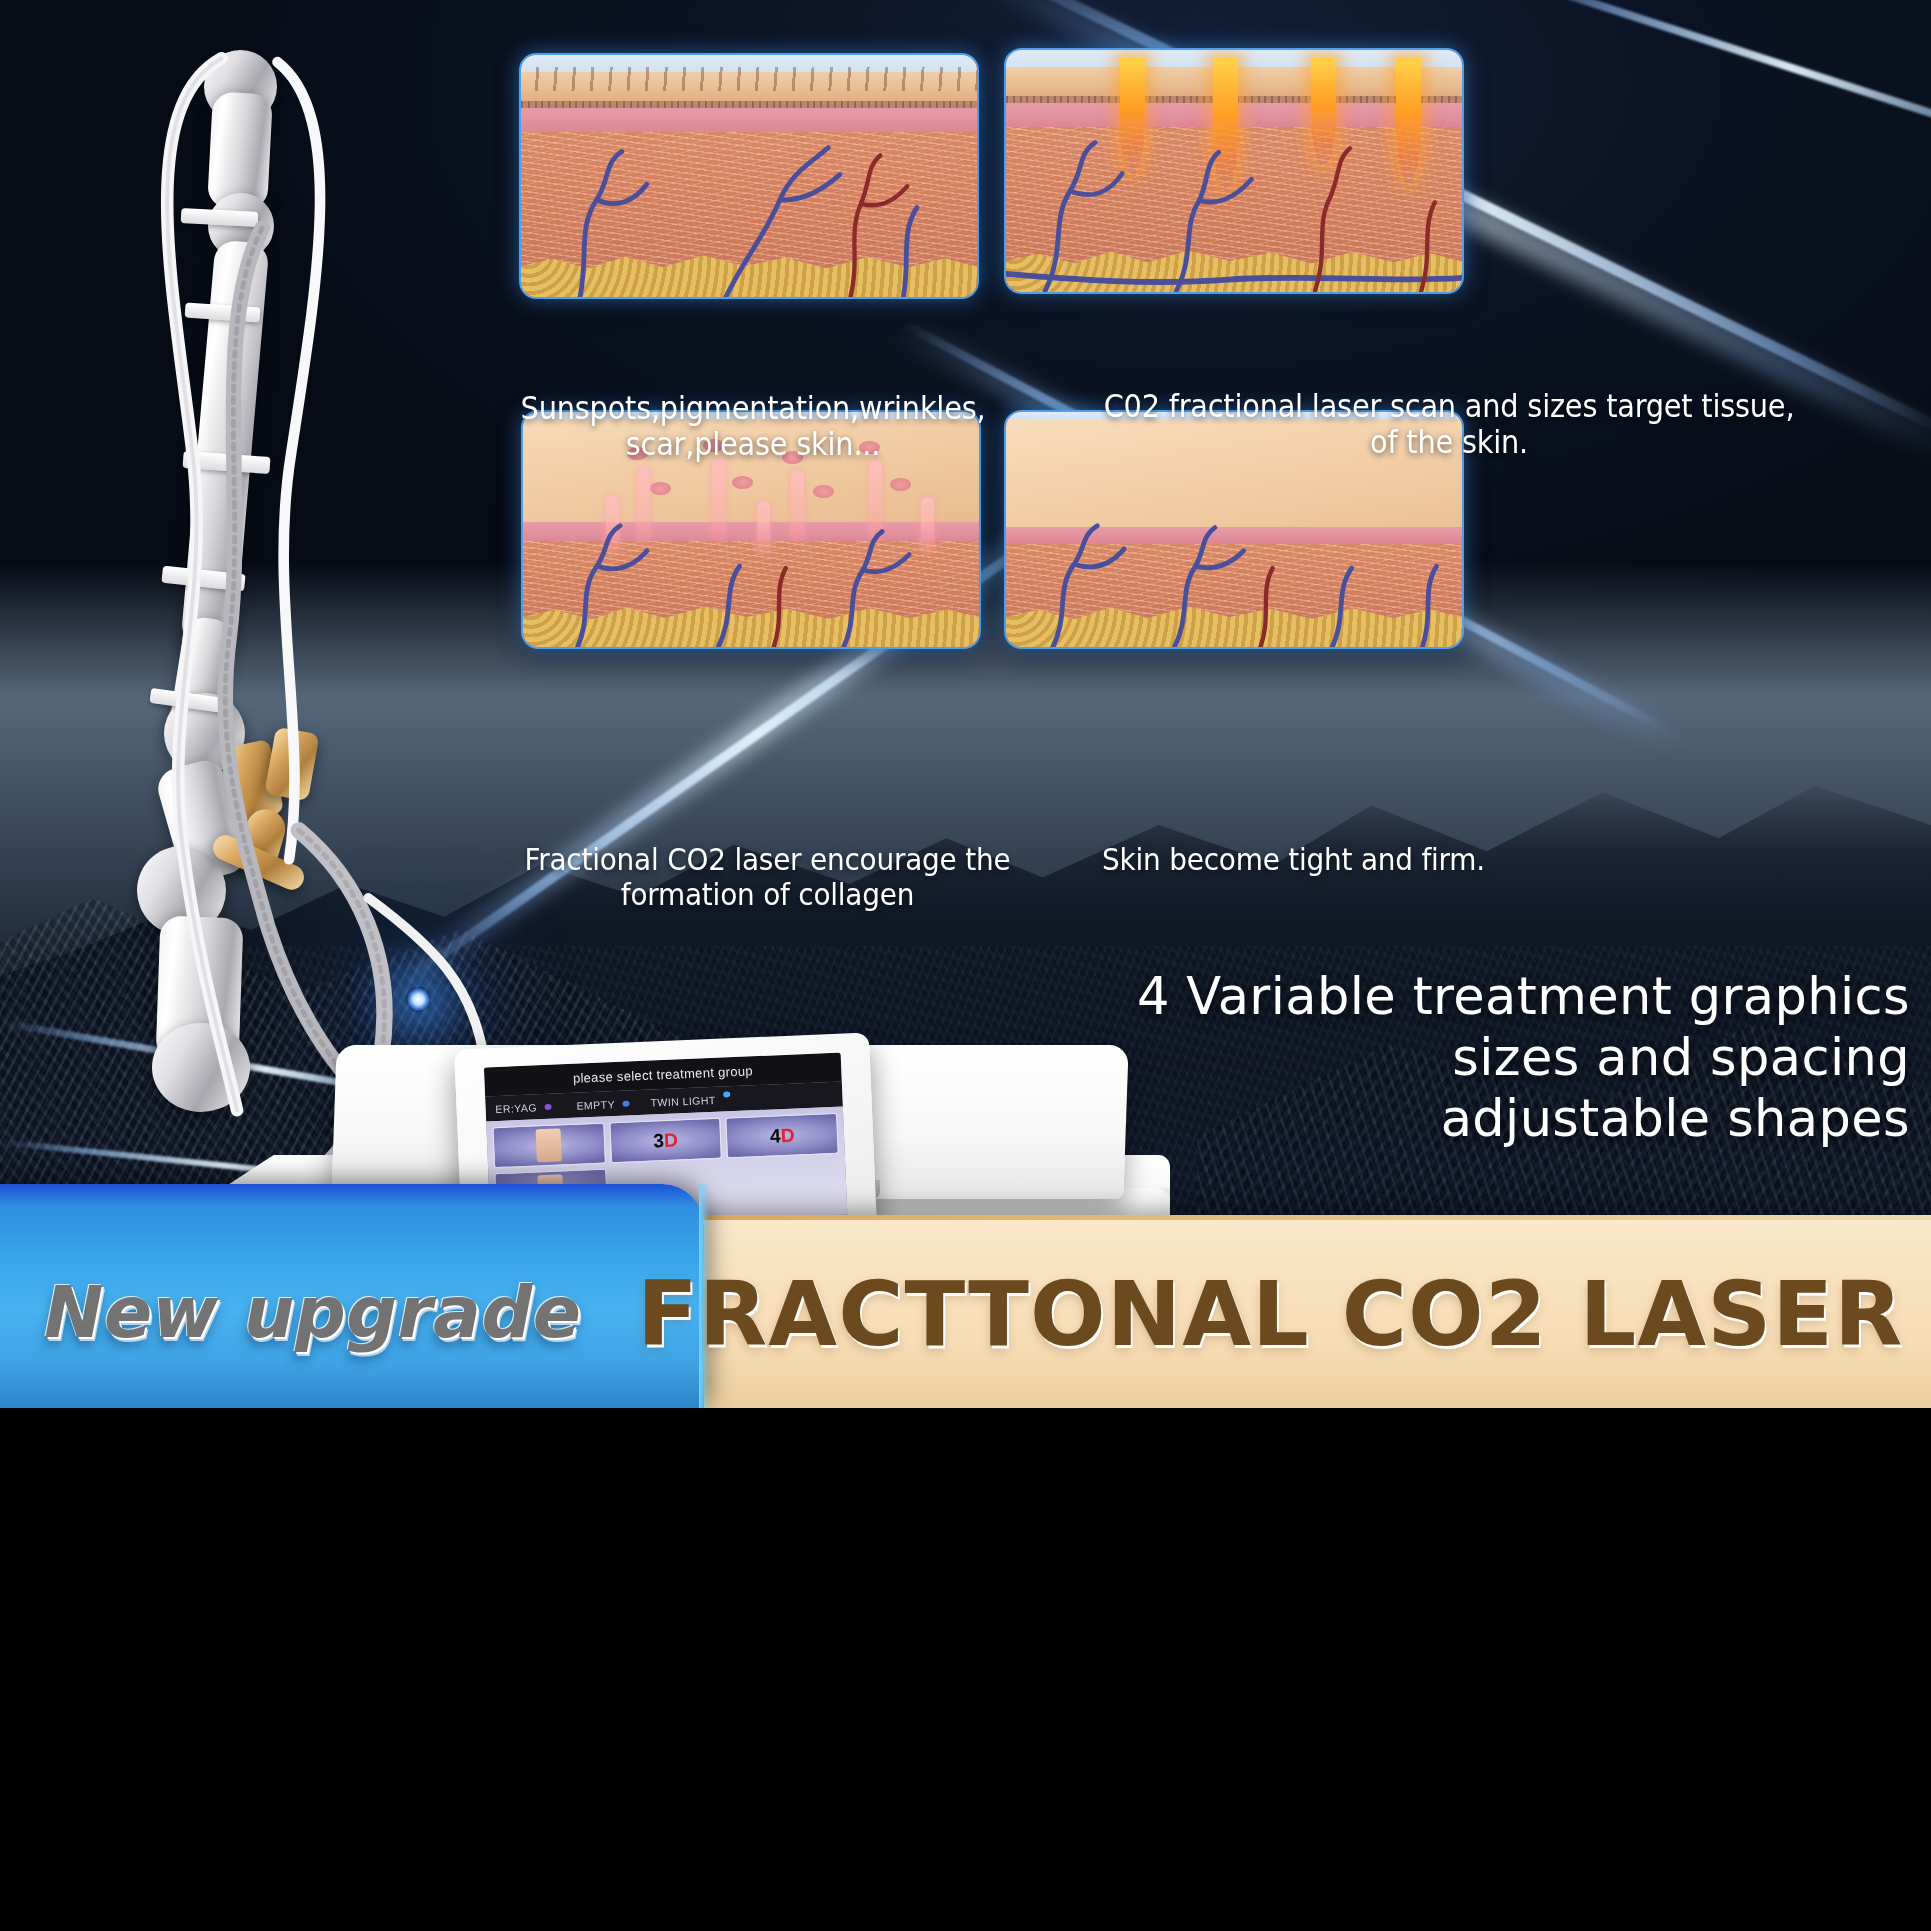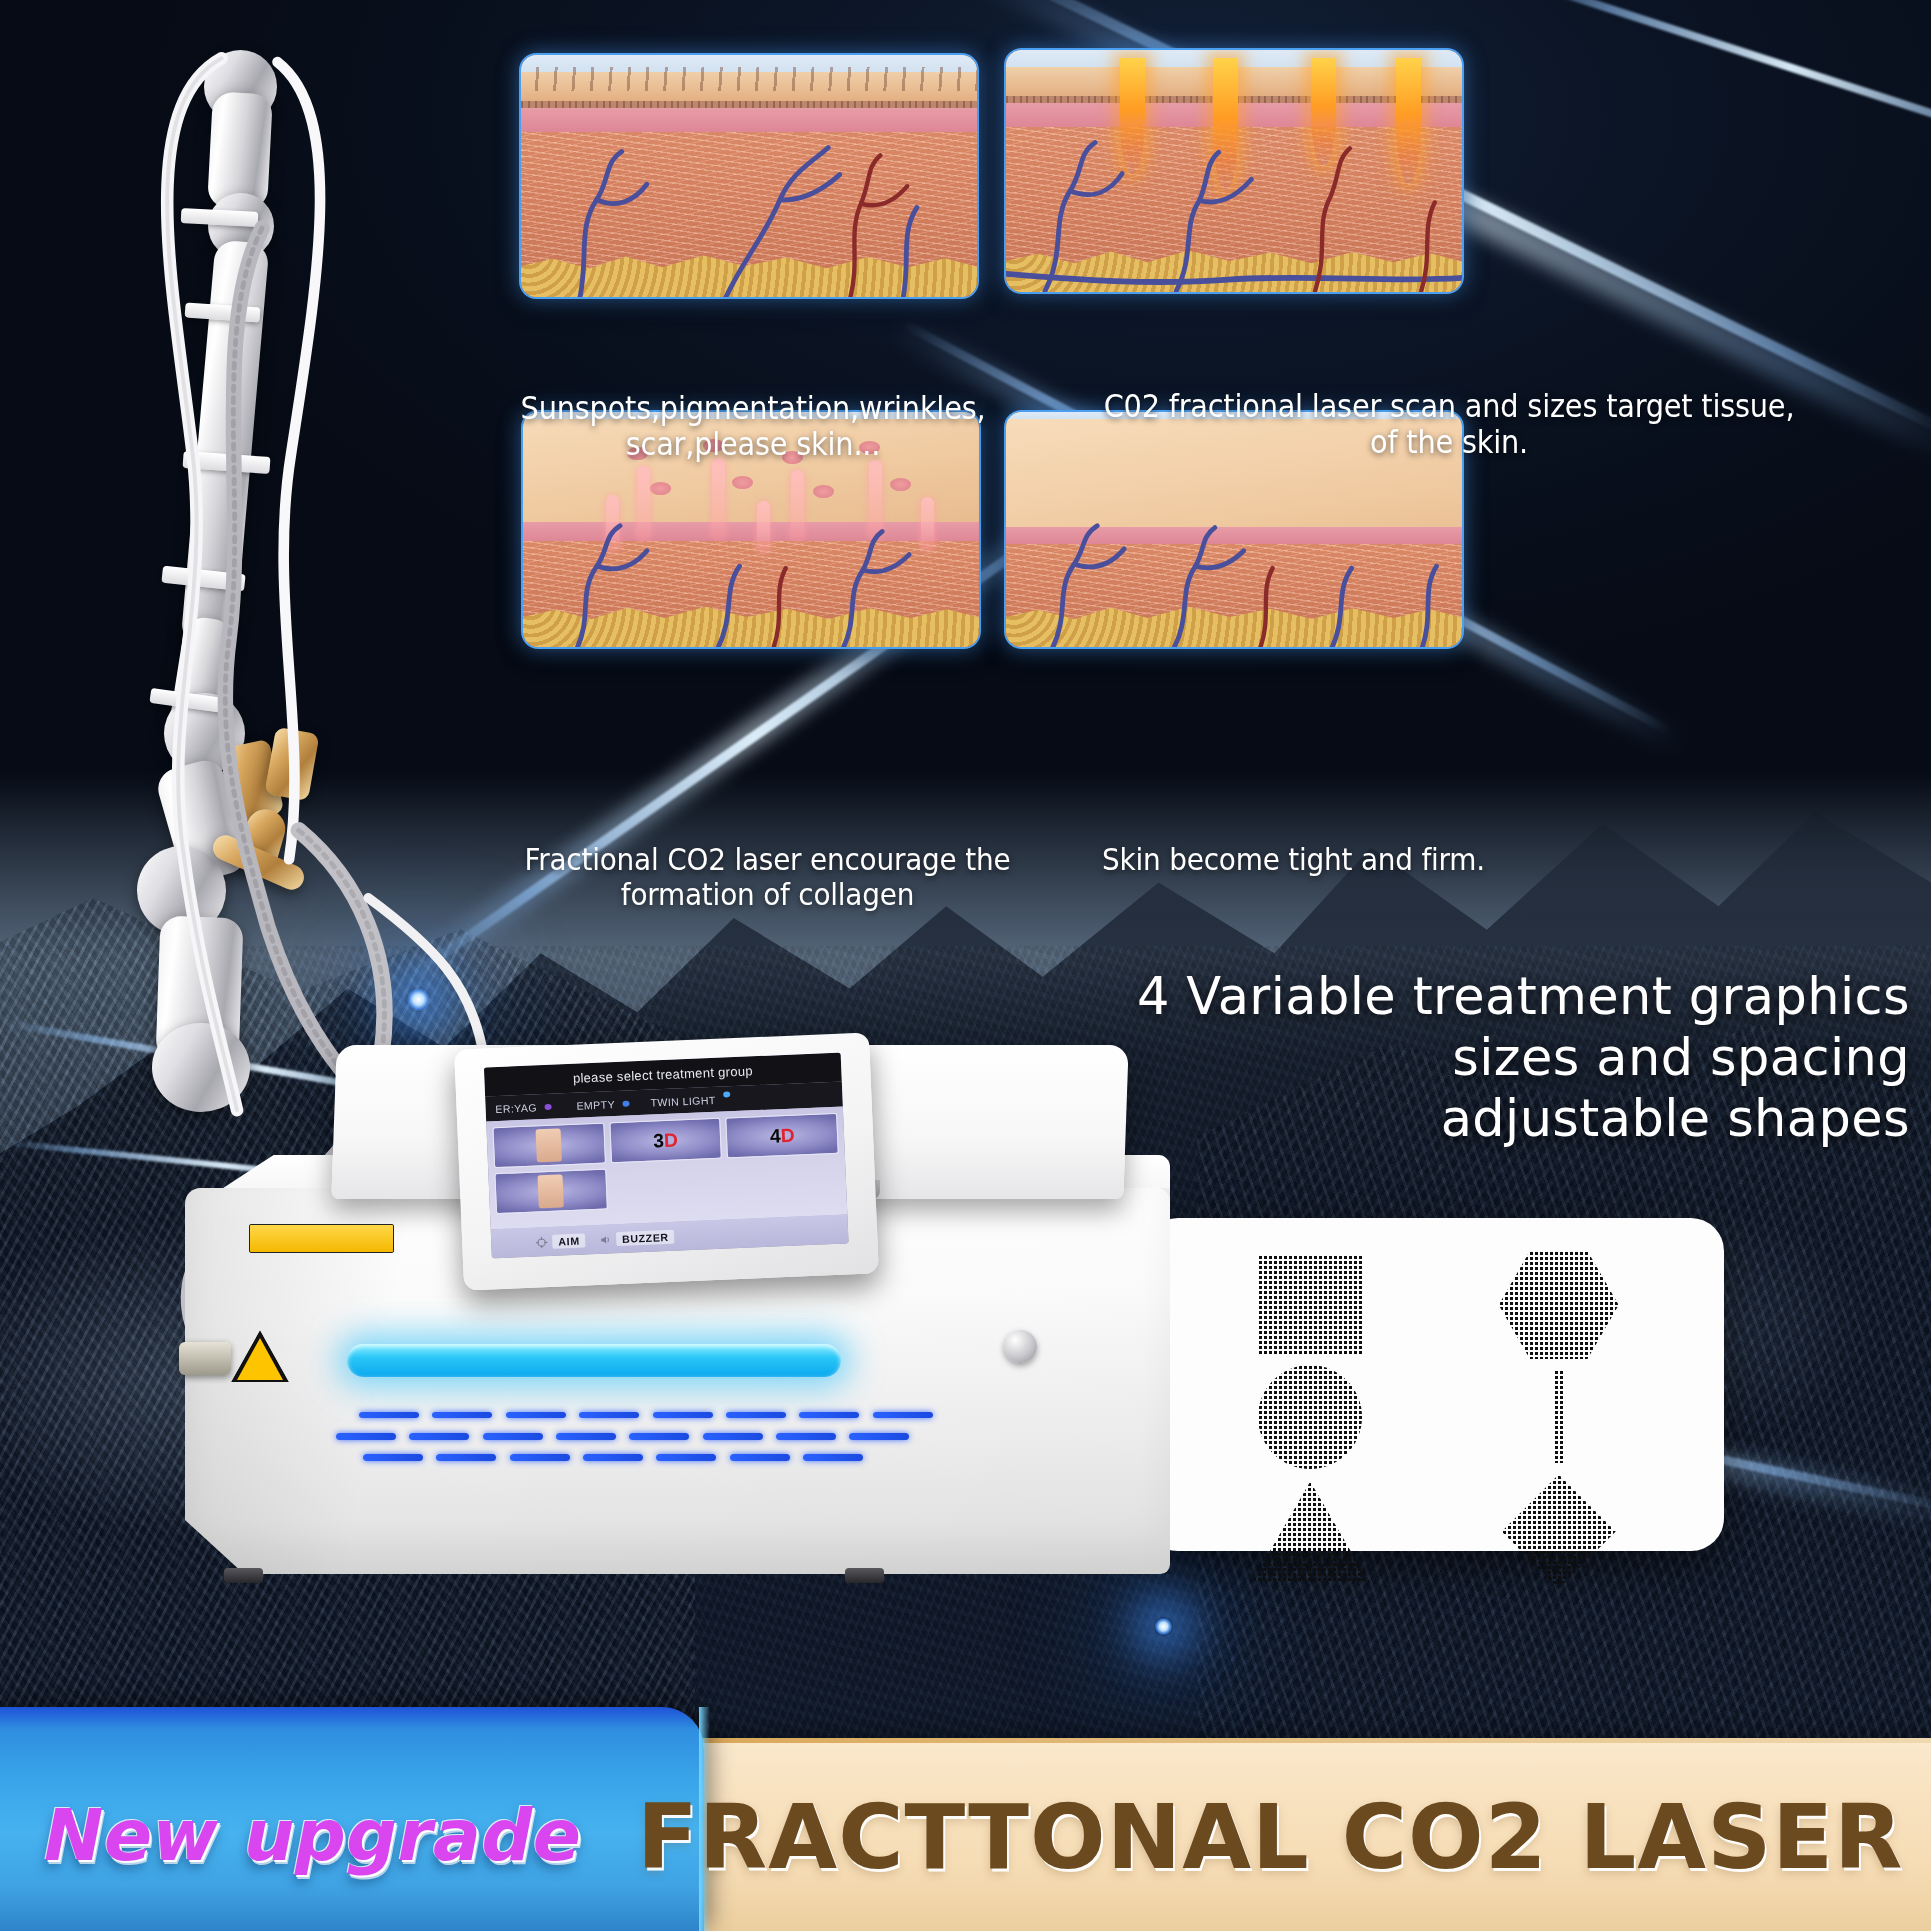--- a/index.html
+++ b/index.html
@@ -1,20 +1,20 @@
 <!DOCTYPE html>
 <html><head>
 <meta charset="utf-8">
 <title>Fractional CO2 Laser</title>
 <style>
   * { box-sizing: border-box; margin:0; padding:0; }
   html,body { width:1931px; height:1931px; overflow:hidden; background:#000; }
   body { font-family:"Liberation Sans", sans-serif; }
 
-  #stage { position:relative; width:1931px; height:1931px; overflow:hidden; }
+  #stage { position:relative; width:1931px; height:1408px; overflow:hidden; }
 
   
   .bg-sky {
     position:absolute; inset:0;
     background:
       radial-gradient(ellipse 1062px 579px at 62% 6%, #122038 0%, #0b1424 45%, #060b15 100%),
       linear-gradient(178deg,#04070e 0%, #0a1527 14%, #16243c 30%, #27405f 46%, #5d7fa6 62%, #93b0cd 72%, #b9cde0 80%, #9fb6cd 88%, #6b8099 100%);
   }
   .bg-sky2{
     position:absolute; left:0; right:0; top:40%; bottom:0;
@@ -253,21 +253,21 @@
   .ban-blue::after{ content:''; position:absolute; right:-5.8px; top:0; bottom:0; width:11.6px;
     background:linear-gradient(90deg, rgba(120,215,255,.95), rgba(120,215,255,0)); }
   .ban-cream{ position:absolute; left:589px; right:-9.7px; bottom:0; height:193px;
     background:linear-gradient(180deg,#fbe9cd 0%,#f8e2c0 28%,#f6ddb6 64%,#eccf9f 100%);
     border-radius:37px 0 0 0; box-shadow:0 -5.8px 21px rgba(0,0,0,.35); z-index:2; }
   .ban-cream::before{ content:''; position:absolute; left:0; right:0; top:0; height:4.8px;
     background:linear-gradient(90deg,#d8a552,#f0d9b0); border-radius:37px 0 0 0;}
   #newup{ position:absolute; left:44px; bottom:54px; z-index:6;
     font-size:71px; font-weight:700; font-style:italic;
     font-family:"DejaVu Sans","Liberation Sans",sans-serif; letter-spacing:0.5px;
-    color:#d946ef;
+    color:#737373;
     text-shadow: 1.9px 1.9px 0 #ffffff, 2.9px 3.9px 0 rgba(255,255,255,.65),
                  -1px -1px 0 rgba(255,255,255,.8), 0 6.8px 11.6px rgba(0,40,90,.5); }
   #maintitle{ position:absolute; left:637px; bottom:42px; z-index:6;
     font-size:89px; font-weight:700; letter-spacing:1px;
     font-family:"DejaVu Sans","Liberation Sans",sans-serif;
     color:#6b4a20; text-shadow: 1.9px 2.9px 0 rgba(255,255,255,.95), 0 4.8px 9.7px rgba(120,80,30,.25); }
 
   .nw { white-space:nowrap; }
 </style>
 </head>

